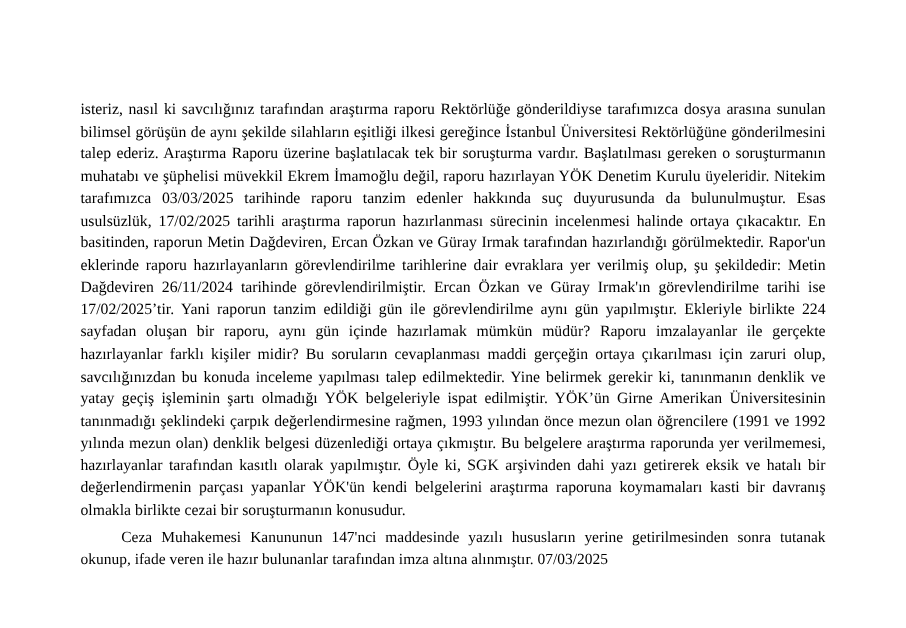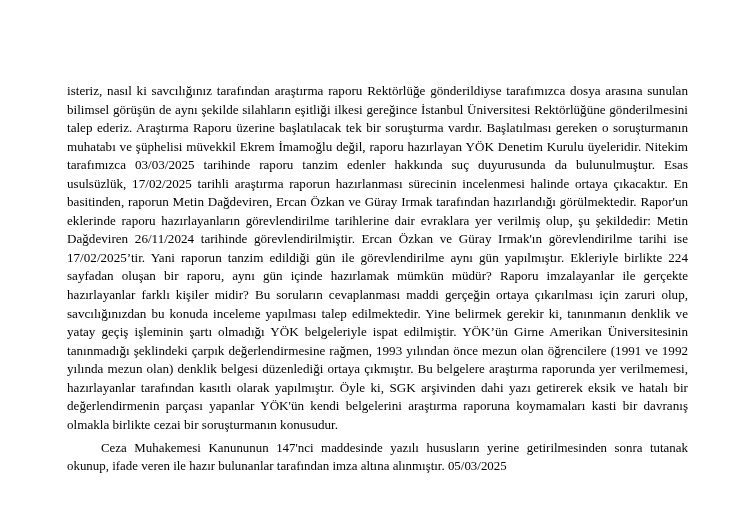--- a/index.html
+++ b/index.html
@@ -47,15 +47,15 @@
     line-height: 18.3px;
     margin-top: 4.5px;
   }
 </style>
 </head>
 <body>
 
 <div id="page">
   <div class="doc-body">
     <p class="para main">isteriz, nasıl ki savcılığınız tarafından araştırma raporu Rektörlüğe gönderildiyse tarafımızca dosya arasına sunulan bilimsel görüşün de aynı şekilde silahların eşitliği ilkesi gereğince İstanbul Üniversitesi Rektörlüğüne gönderilmesini talep ederiz.  Araştırma Raporu üzerine başlatılacak tek bir soruşturma vardır.  Başlatılması gereken o soruşturmanın muhatabı ve şüphelisi müvekkil Ekrem İmamoğlu değil, raporu hazırlayan YÖK Denetim Kurulu üyeleridir. Nitekim tarafımızca 03/03/2025 tarihinde raporu tanzim edenler hakkında suç duyurusunda da bulunulmuştur.   Esas usulsüzlük, 17/02/2025 tarihli araştırma raporun hazırlanması sürecinin incelenmesi halinde ortaya çıkacaktır. En basitinden, raporun Metin Dağdeviren, Ercan Özkan ve Güray Irmak tarafından hazırlandığı görülmektedir. Rapor'un eklerinde raporu hazırlayanların görevlendirilme tarihlerine dair evraklara yer verilmiş olup, şu şekildedir: Metin Dağdeviren 26/11/2024 tarihinde görevlendirilmiştir. Ercan Özkan ve Güray Irmak'ın görevlendirilme tarihi ise 17/02/2025’tir. Yani raporun tanzim edildiği gün ile görevlendirilme aynı gün yapılmıştır. Ekleriyle birlikte 224 sayfadan oluşan bir raporu, aynı gün içinde hazırlamak mümkün müdür? Raporu imzalayanlar ile gerçekte hazırlayanlar farklı kişiler midir? Bu soruların cevaplanması maddi gerçeğin ortaya çıkarılması için zaruri olup, savcılığınızdan bu konuda inceleme yapılması talep edilmektedir.  Yine belirmek gerekir ki, tanınmanın denklik ve yatay geçiş işleminin şartı olmadığı YÖK belgeleriyle ispat edilmiştir. YÖK’ün Girne Amerikan Üniversitesinin tanınmadığı şeklindeki çarpık değerlendirmesine rağmen, 1993 yılından önce mezun olan öğrencilere (1991 ve 1992 yılında mezun olan) denklik belgesi düzenlediği ortaya çıkmıştır. Bu belgelere araştırma raporunda yer verilmemesi, hazırlayanlar tarafından kasıtlı olarak yapılmıştır. Öyle ki, SGK arşivinden dahi yazı getirerek eksik ve hatalı bir değerlendirmenin parçası yapanlar YÖK'ün kendi belgelerini araştırma raporuna koymamaları kasti bir davranış olmakla birlikte cezai bir soruşturmanın konusudur.</p>
-    <p class="para final">Ceza Muhakemesi Kanununun 147'nci maddesinde yazılı hususların yerine getirilmesinden sonra tutanak okunup, ifade veren ile hazır bulunanlar tarafından imza altına alınmıştır. 05/03/2025</p>
+    <p class="para final">Ceza Muhakemesi Kanununun 147'nci maddesinde yazılı hususların yerine getirilmesinden sonra tutanak okunup, ifade veren ile hazır bulunanlar tarafından imza altına alınmıştır. 07/03/2025</p>
   </div>
 </div>
 
 </body></html>

